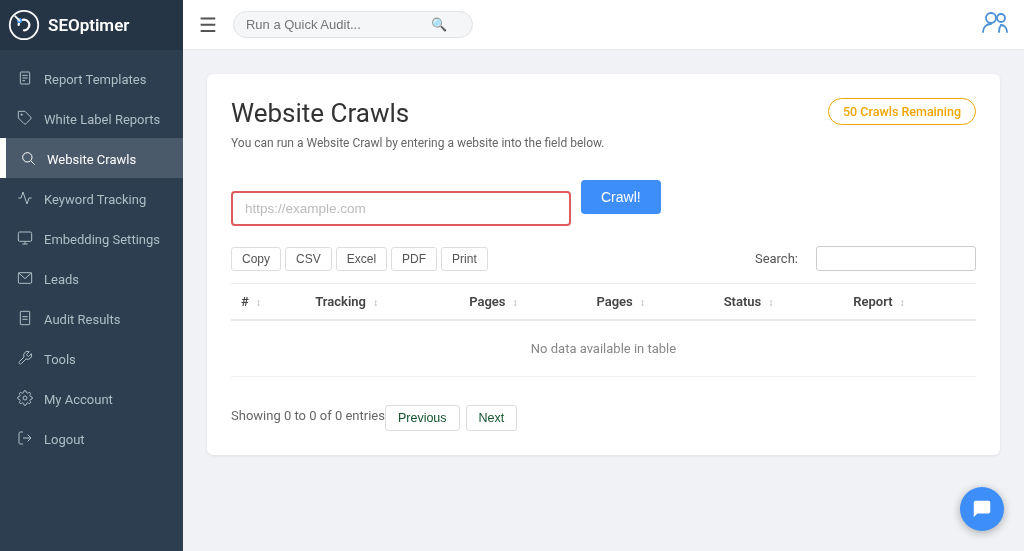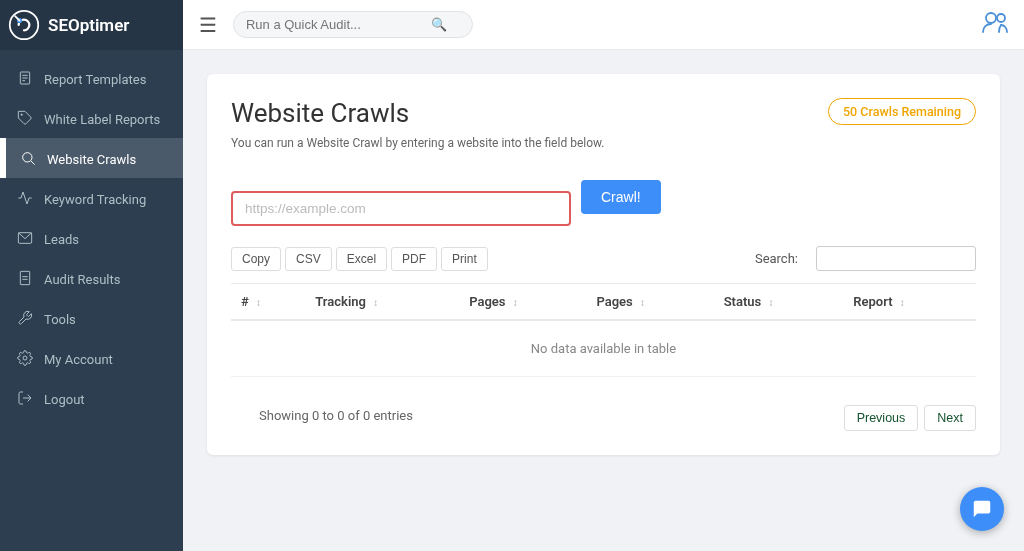--- a/index.html
+++ b/index.html
@@ -351,20 +351,30 @@
 
     <div class="sidebar-item">
       <span class="sidebar-item-icon">
         <svg viewBox="0 0 24 24">
             <polyline points="22 12 18 12 15 21 9 3 6 12 2 12"></polyline>
           </svg>
       </span>
       <span>Keyword Tracking</span>
     </div>
 
+    <div class="sidebar-item">
+      <span class="sidebar-item-icon">
+        <svg viewBox="0 0 24 24">
+            <rect x="2" y="3" width="20" height="14" rx="2"></rect>
+            <line x1="8" y1="21" x2="16" y2="21"></line>
+            <line x1="12" y1="17" x2="12" y2="21"></line>
+          </svg>
+      </span>
+      <span>Embedding Settings</span>
+    </div>
 
     <div class="sidebar-item">
       <span class="sidebar-item-icon">
         <svg viewBox="0 0 24 24">
             <rect x="2" y="4" width="20" height="16" rx="2"></rect>
             <polyline points="2,4 12,13 22,4"></polyline>
           </svg>
       </span>
       <span>Leads</span>
     </div>
@@ -491,21 +501,21 @@
             </th>
           </tr>
         </thead>
         <tbody>
           <tr>
             <td colspan="6" class="no-data">No data available in table</td>
           </tr>
         </tbody>
       </table>
 
-      <div style="display:flex;justify-content:space-between;align-items:center;margin-top:12px;margin-left:28px;">
+      <div style="display:flex;align-items:center;margin-top:12px;">
         <span class="pagination-info">Showing 0 to 0 of 0 entries</span>
         <div class="pagination-row">
           <button class="page-btn">Previous</button>
           <button class="page-btn">Next</button>
         </div>
       </div>
 
     </div>
   </div>
 </div>

